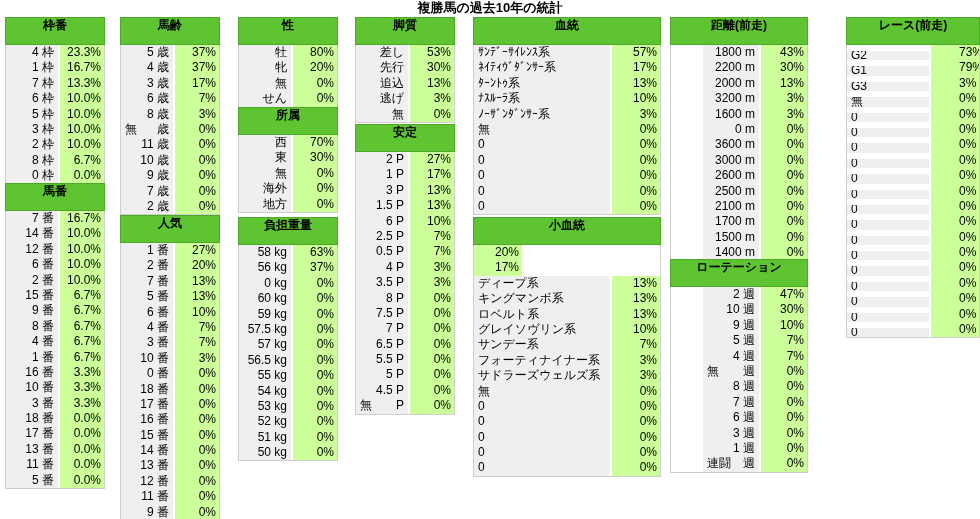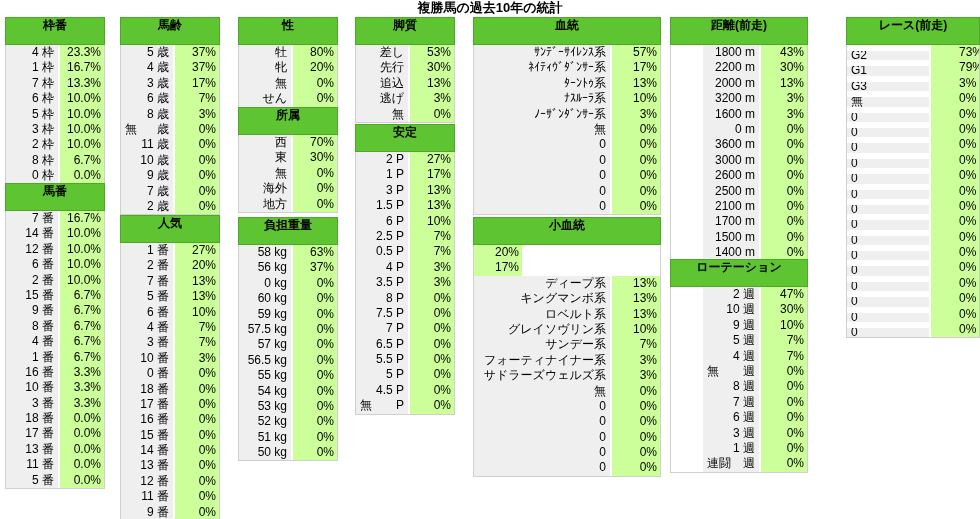--- a/index.html
+++ b/index.html
@@ -10,21 +10,21 @@
   .tbl{position:absolute;}
   .th{background:var(--hg,#5ec431);font-weight:bold;font-size:12px;text-align:center;
       height:28px;line-height:15px;border:1px solid #4ea827;box-sizing:border-box;}
   .tbody{border:1px solid #cfcfcf;border-top:none;}
   .tr{display:flex;height:15.4px;line-height:15.4px;font-size:12px;}
   .tl{background:var(--lg,#efefef);border-right:2px solid #ffffff;box-sizing:border-box;
       display:flex;align-items:center;padding:0 4px;overflow:hidden;white-space:nowrap;}
   .tv{background:var(--vg,#ccff99);box-sizing:border-box;text-align:right;padding-right:3px;
       overflow:hidden;white-space:nowrap;}
   .a-right  .tl{justify-content:flex-end;}
-  .a-center .tl{justify-content:flex-end;}
+  .a-center .tl{justify-content:flex-start;}
   .a-left   .tl{justify-content:flex-start;}
   .tr.split .tl{justify-content:space-between;}
   
   .w-a .tl{width:54px;}  .w-a .tv{width:44px;}
   .w-b .tl{width:138px;} .w-b .tv{width:48px;}
   .w-c .tl{width:58px;margin-left:32px;}  .w-c .tv{width:46px;}
   .w-d .tl{width:84px;margin-top:6px;}  .w-d .tv{width:48px;padding-left:28px;}
 </style>
 </head>
 <body>

